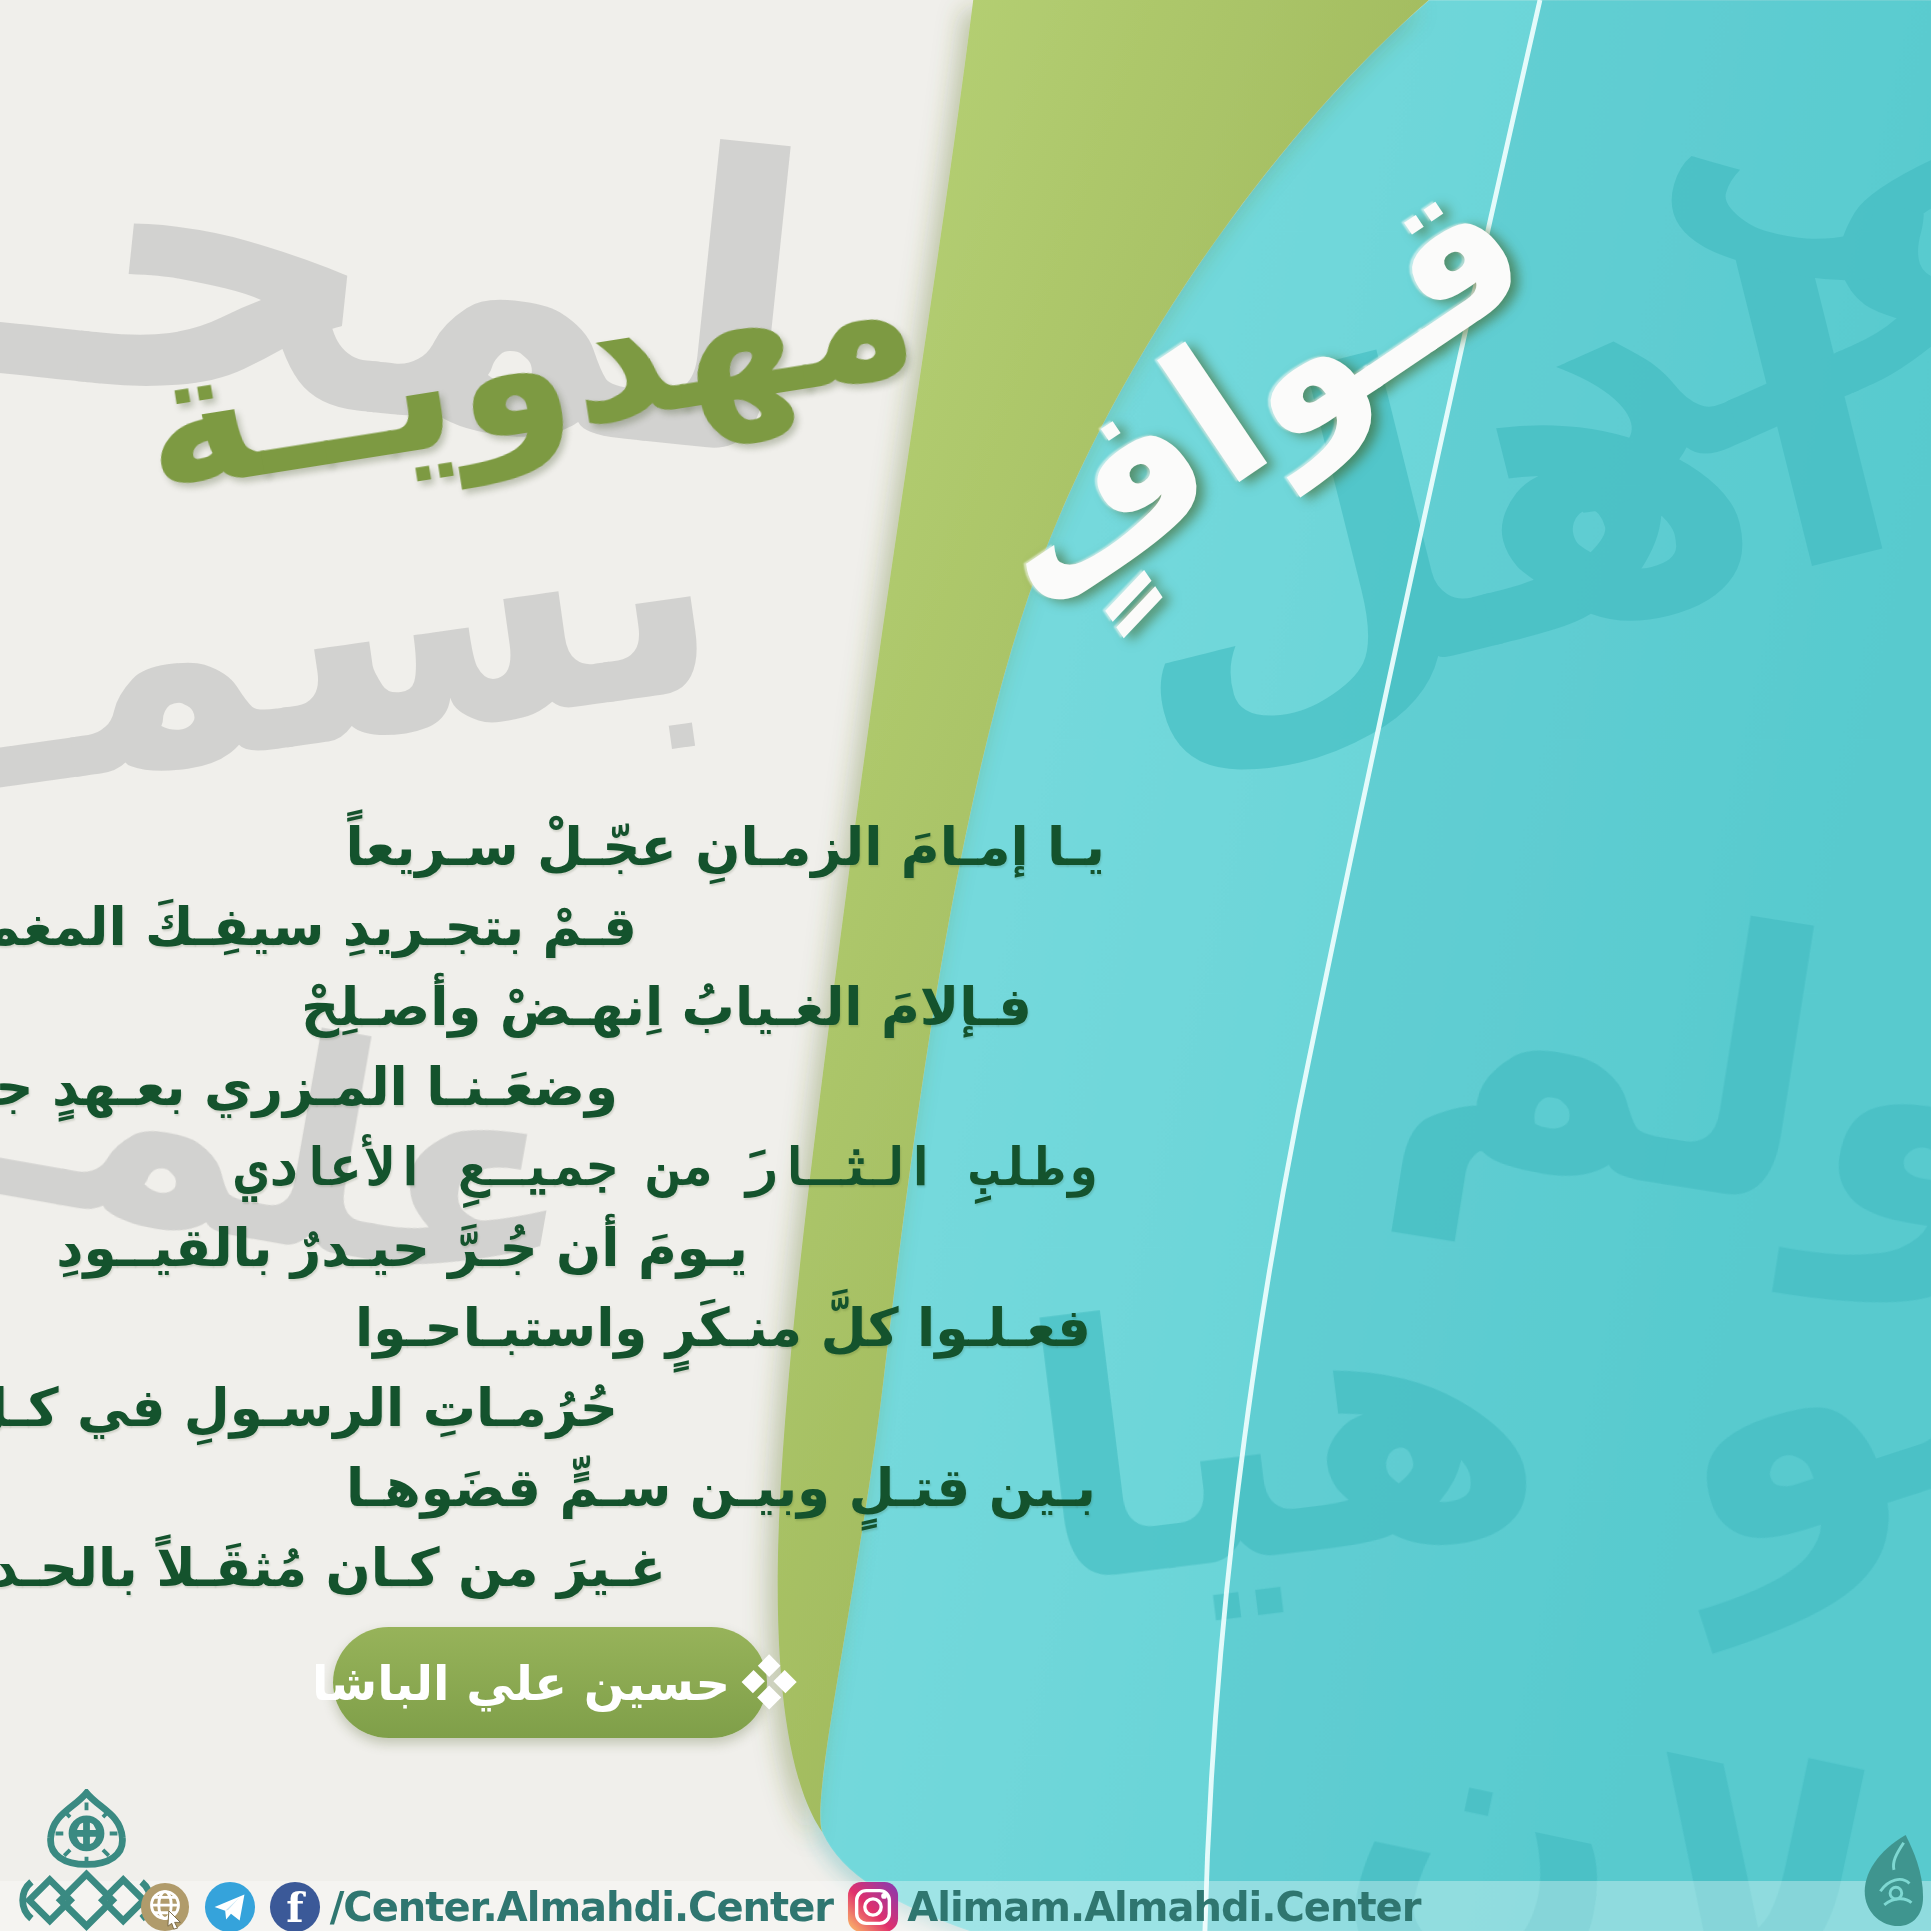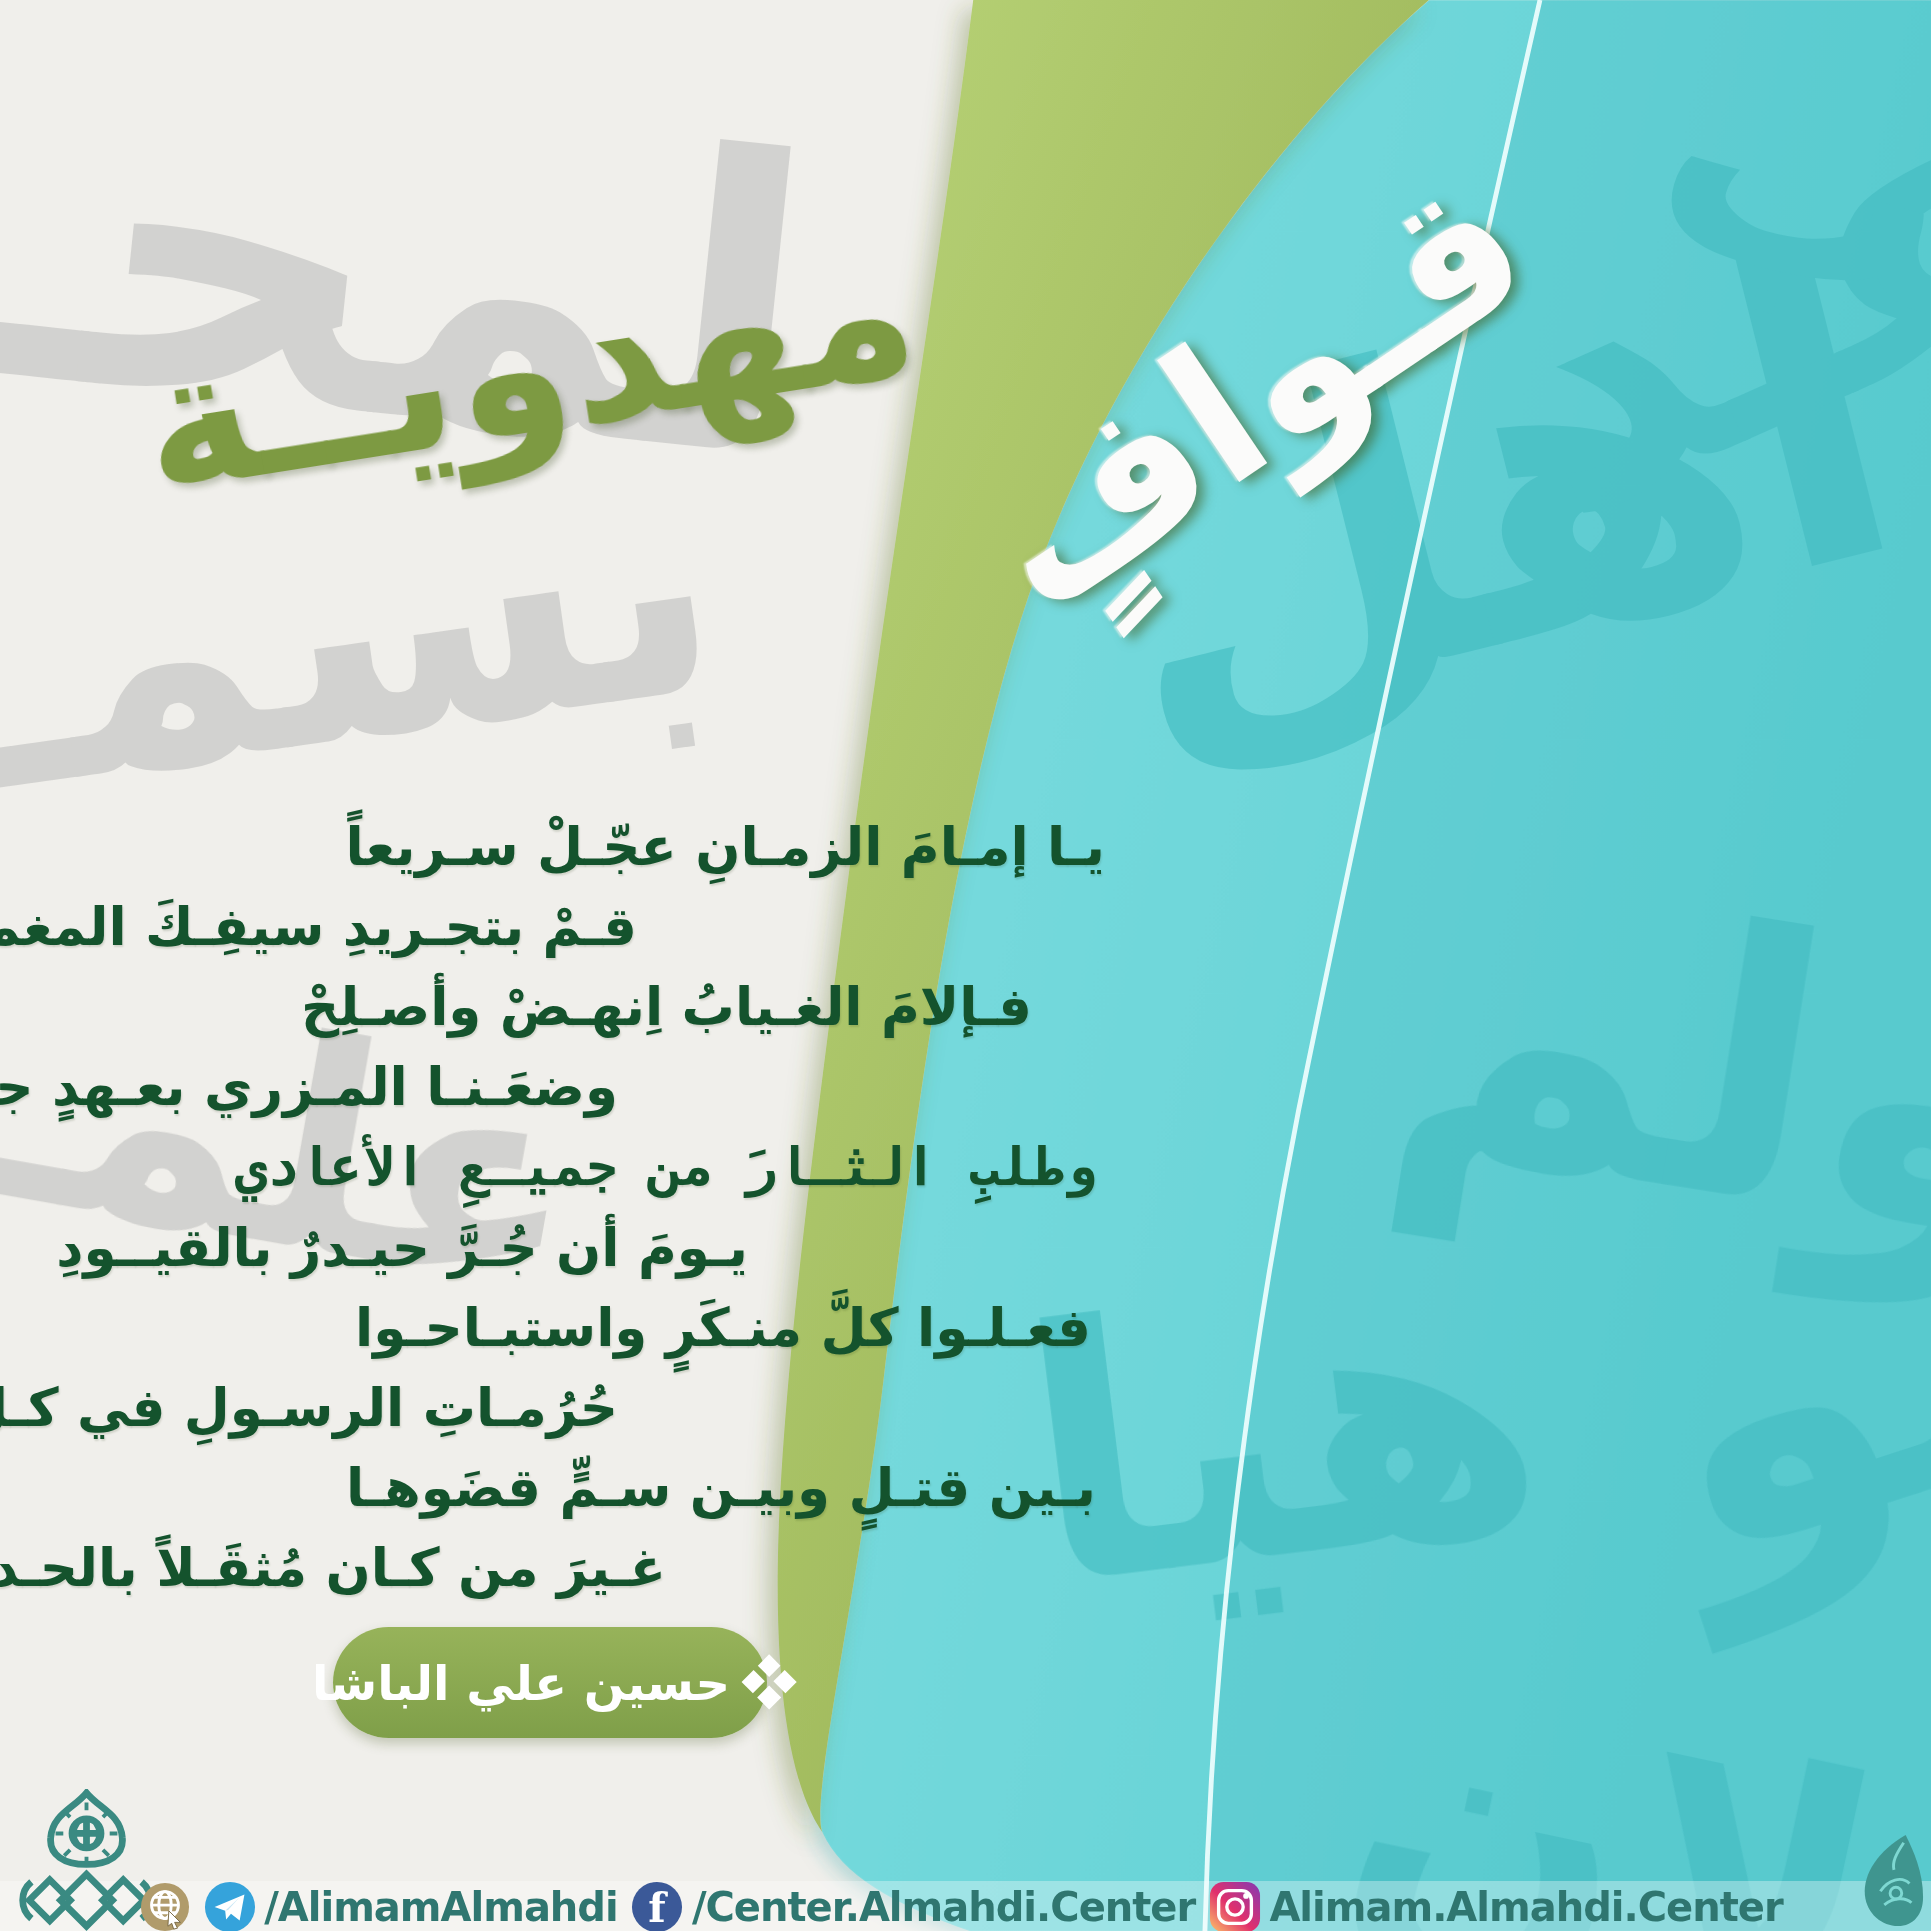--- a/index.html
+++ b/index.html
@@ -193,21 +193,20 @@
         <path d="M30 30 L42 42 L36 42 L39 48 L35 49 L33 43 L29 46 Z" fill="#ffffff" stroke="#7a6a45" stroke-width="1"></path>
       </svg>
     </div>
 
     <div class="footer-item">
       <svg class="icon-circle" width="52" height="52" viewBox="0 0 54 54">
         <circle cx="27" cy="27" r="26" fill="#35a3db"></circle>
         <path d="M11 27 L42 14 L37 41 L28 34 L23 40 L22 31 Z" fill="#ffffff"></path>
         <path d="M22 31 L37 17 L25 30 Z" fill="#c8e6f5"></path>
       </svg>
-      <span class="label">/AlimamAlmahdi</span>
     </div>
 
     <div class="footer-item">
       <svg class="icon-circle" width="52" height="52" viewBox="0 0 54 54">
         <circle cx="27" cy="27" r="26" fill="#3b5998"></circle>
         <text x="27" y="43" font-size="42" font-weight="bold" fill="#ffffff" text-anchor="middle" font-family="DejaVu Serif, serif">f</text>
       </svg>
       <span class="label">/Center.Almahdi.Center</span>
     </div>
 

